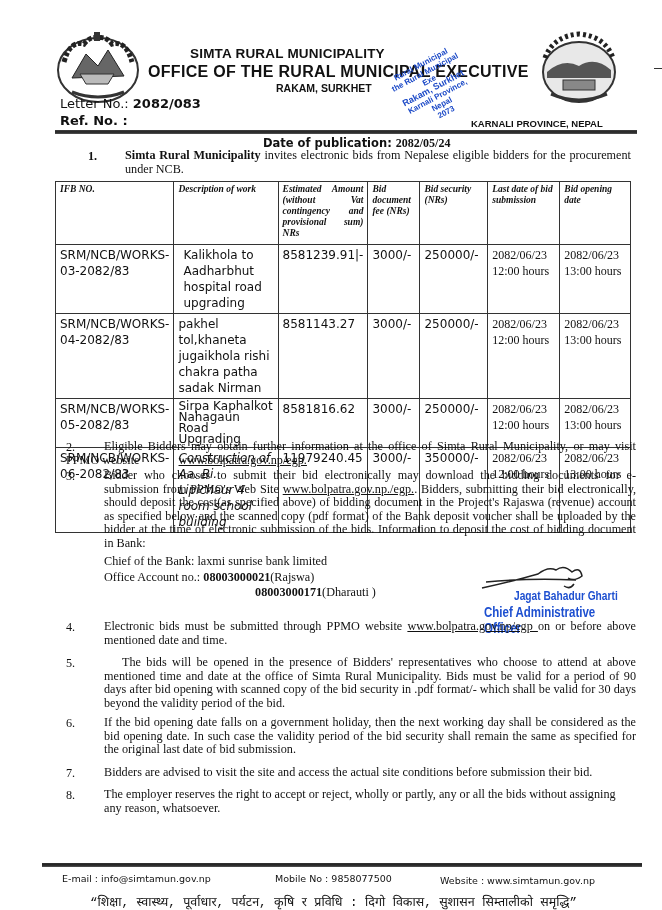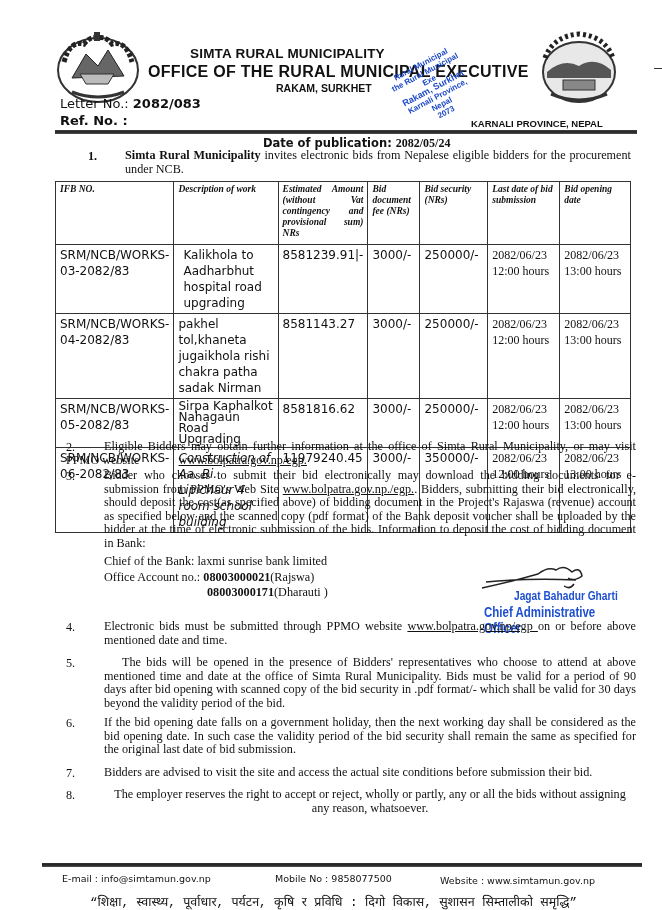--- a/index.html
+++ b/index.html
@@ -197,21 +197,21 @@
 <div class="num" style="left:66px; top:469px;">3.</div>
 <div class="para" style="left:104px; top:469px; width:532px;">
   <span>Bidder who chooses to submit their bid electronically may download the bidding documents for e-submission from PPMO's Web Site </span><span class="link">www.bolpatra.gov.np./egp.</span><span>. Bidders, submitting their bid electronically, should deposit the cost(as specified above) of bidding document in the Project's Rajaswa (revenue) account as specified below and the scanned copy (pdf format) of the Bank deposit voucher shall be uploaded by the bidder at the time of electronic submission of the bids. Information to deposit the cost of bidding document in Bank:</span>
 </div>
 <div class="para" style="left:104px; top:554px; width:320px; text-align:left; line-height:15.5px;">
   <div>Chief of the Bank: laxmi  sunrise bank limited</div>
   <div>
     <span>Office Account no.:</span>
     <b>08003000021</b><span>(Rajswa)</span>
   </div>
-  <div style="padding-left:103px;">
+  <div style="padding-left:103px;text-align:center;">
     <b>08003000171</b><span>(Dharauti )</span>
   </div>
 </div>
 
 <div class="abs" style="left:478px; top:560px; width:110px; height:32px;">
   <svg width="110" height="32" viewBox="0 0 110 32">
     <path d="M4 28 Q40 20 60 14 Q70 6 78 10 Q86 4 94 12 Q102 6 104 16 Q96 22 90 18 M8 22 Q50 18 98 20 M86 26 Q92 30 96 24" fill="none" stroke="#222" stroke-width="1.5"></path>
   </svg>
 </div>
 <div class="sig" style="left:514px; top:589px; font-size:12px; transform:scaleX(0.85); transform-origin:left;">Jagat Bahadur Gharti</div>
@@ -231,21 +231,21 @@
 <div class="para" style="left:104px; top:716px; width:532px;">
   <span>If the bid opening date falls on a government holiday, then the next working day shall be considered as the bid opening date. In such case the validity period of the bid security shall remain the same as specified for the original last date of bid submission.</span>
 </div>
 
 <div class="num" style="left:66px; top:766px;">7.</div>
 <div class="para" style="left:104px; top:766px; width:540px; text-align:left;">
   <span>Bidders are advised to visit the site and access the actual site conditions before submission their bid.</span>
 </div>
 
 <div class="num" style="left:66px; top:788px;">8.</div>
-<div class="para" style="left:104px; top:788px; width:532px; text-align:center;">
+<div class="para" style="left:104px; top:788px; width:532px; text-align:left;">
   <span>The employer reserves the right to accept or reject, wholly or partly, any or all the bids without assigning any reason, whatsoever.</span>
 </div>
 
 <div class="footer-rule"></div>
 <div class="footer" style="left:62px; top:873px;">E-mail : info@simtamun.gov.np</div>
 <div class="footer" style="left:275px; top:873px;">Mobile No : 9858077500</div>
 <div class="footer" style="left:440px; top:875px;">Website : www.simtamun.gov.np</div>
 <div class="slogan">“शिक्षा, स्वास्थ्य, पूर्वाधार, पर्यटन, कृषि र प्रविधि : दिगो विकास, सुशासन सिम्तालीको समृद्धि”</div>
 
 </body></html>

